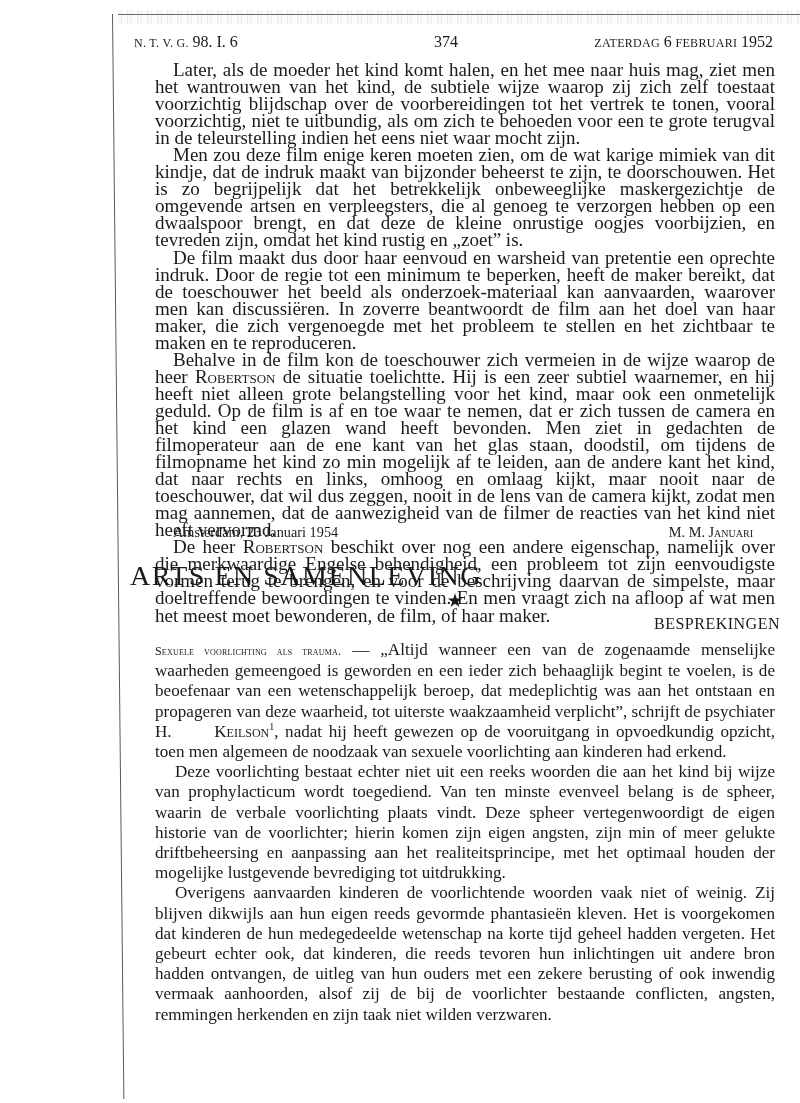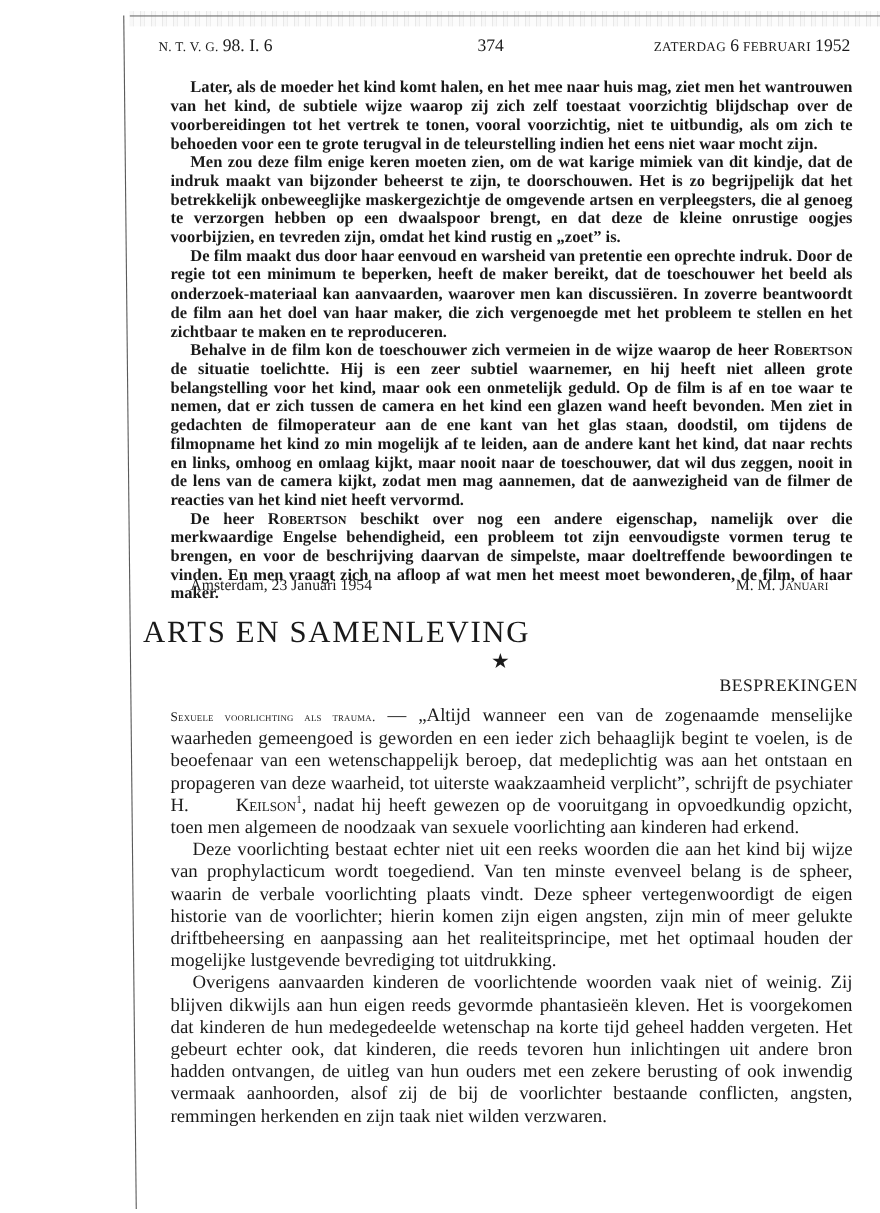--- a/index.html
+++ b/index.html
@@ -16,29 +16,29 @@
   }
   .border-top { position: absolute; left: 118px; top: 14px; width: 682px; height: 1px; background: #6e6e6e; }
   .border-left {
     position: absolute; left: 112px; top: 14px; width: 1px; height: 1085px; background: #5a5a5a;
     transform: skewX(0.6deg); transform-origin: top left;
   }
   .header {
     position: absolute; left: 133px; top: 33px; width: 640px; height: 20px;
     font-size: 15px;
   }
-  .header .left { position: absolute; left: 11px; top: 0; }
+  .header .left { position: absolute; left: 1px; top: 0; }
   .header .center { position: absolute; left: 301px; top: 0; }
   .header .right { position: absolute; right: 0; top: 0; }
   .sc { font-variant: small-caps; font-size: 12px; letter-spacing: 0.3px; }
   .header .num { font-size: 16px; }
 
   .col1 {
-    position: absolute; left: 155px; top: 72px; width: 620px;
-    font-size: 15px; line-height: 17.05px; text-align: justify; font-weight: bold;
+    position: absolute; left: 155px; top: 61px; width: 620px;
+    font-size: 19px; line-height: 17.05px; text-align: justify;
   }
   .col1 p { margin: 0; text-indent: 18px; }
   .col1 .smallcaps { font-variant: small-caps; }
 
   .signoff {
     position: absolute; left: 173px; top: 524px; width: 580px; font-size: 14.3px;
   }
   .signoff .place { position: absolute; left: 0; top: 0; }
   .signoff .author { position: absolute; right: 0; top: 0; font-variant: small-caps; }
 

